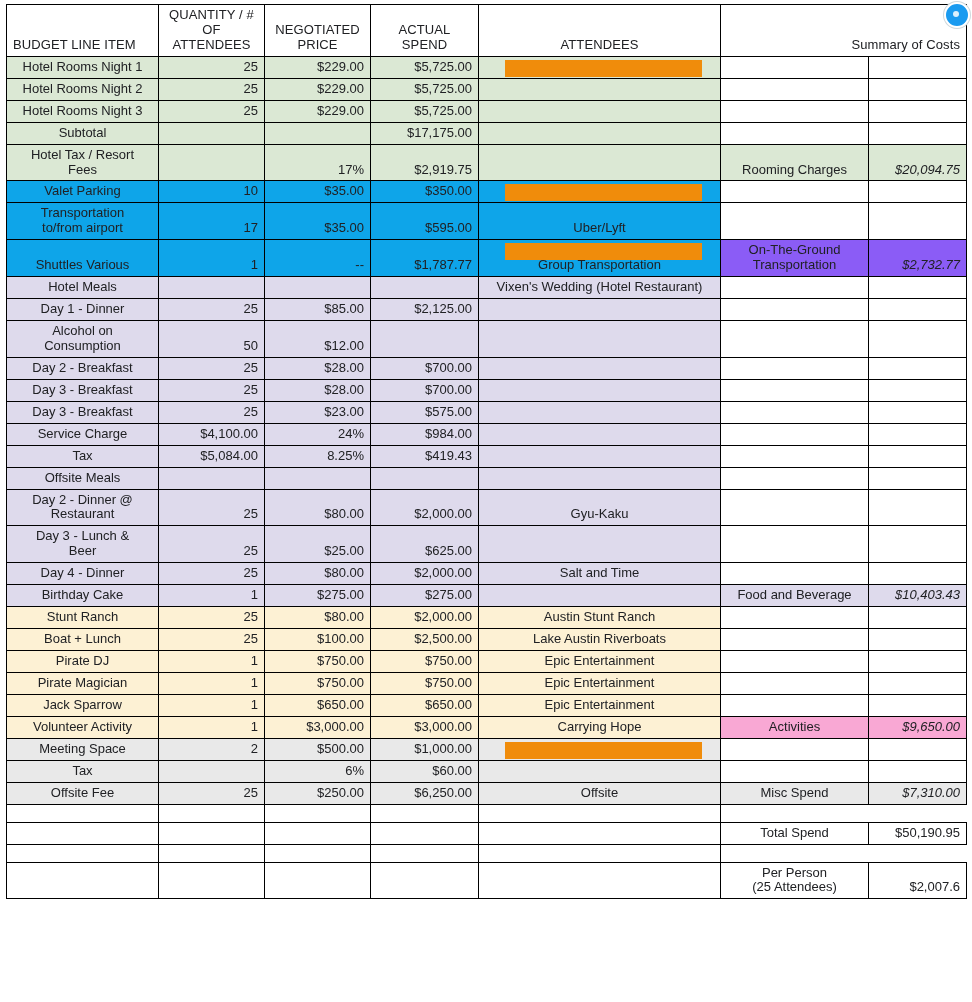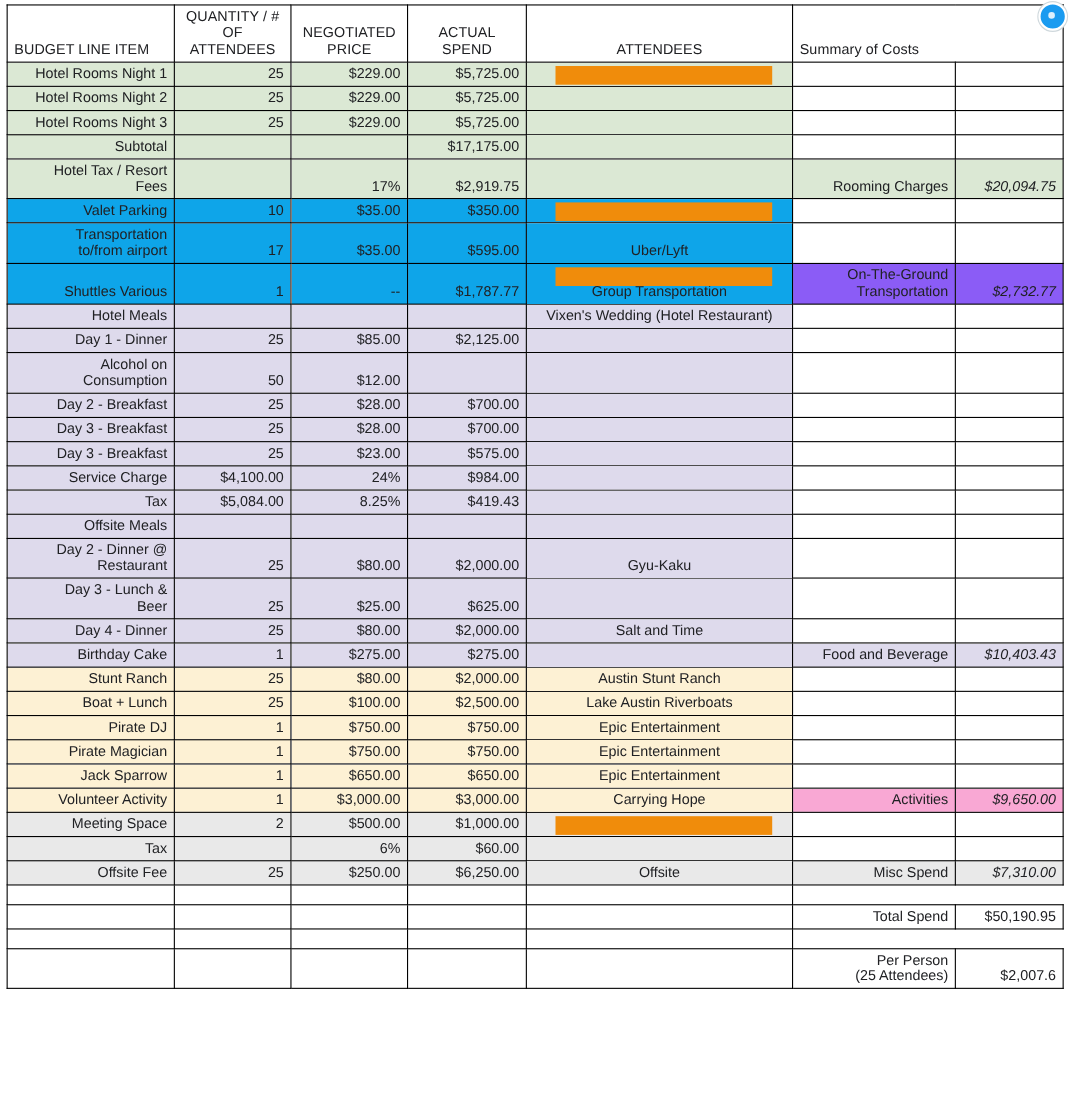--- a/index.html
+++ b/index.html
@@ -53,25 +53,25 @@
     vertical-align: bottom;
     height: 58px;
     font-size: 12.5px;
     letter-spacing: 0.1px;
     margin-left: 48px;
   }
   thead td.lineitem {
     text-align: left;
   }
   thead td.summary {
-    text-align: left;
+    text-align: right;
   }
   .num { text-align: right; }
   .ctr { text-align: center; }
-  .left { text-align: right; }
+  .left { text-align: center; }
   .bold { font-weight: bold; }
   .ital-bold { font-weight: bold; font-style: italic; }
 
   
   .green { background: #dbe8d4; }
   .pink  { background: #0ea5e9; }
   .purple{ background: #dedaec; }
   .cream { background: #fdf1d4; }
   .greyhead { background: #e9e9e9; }
   .white { background: #ffffff; }

